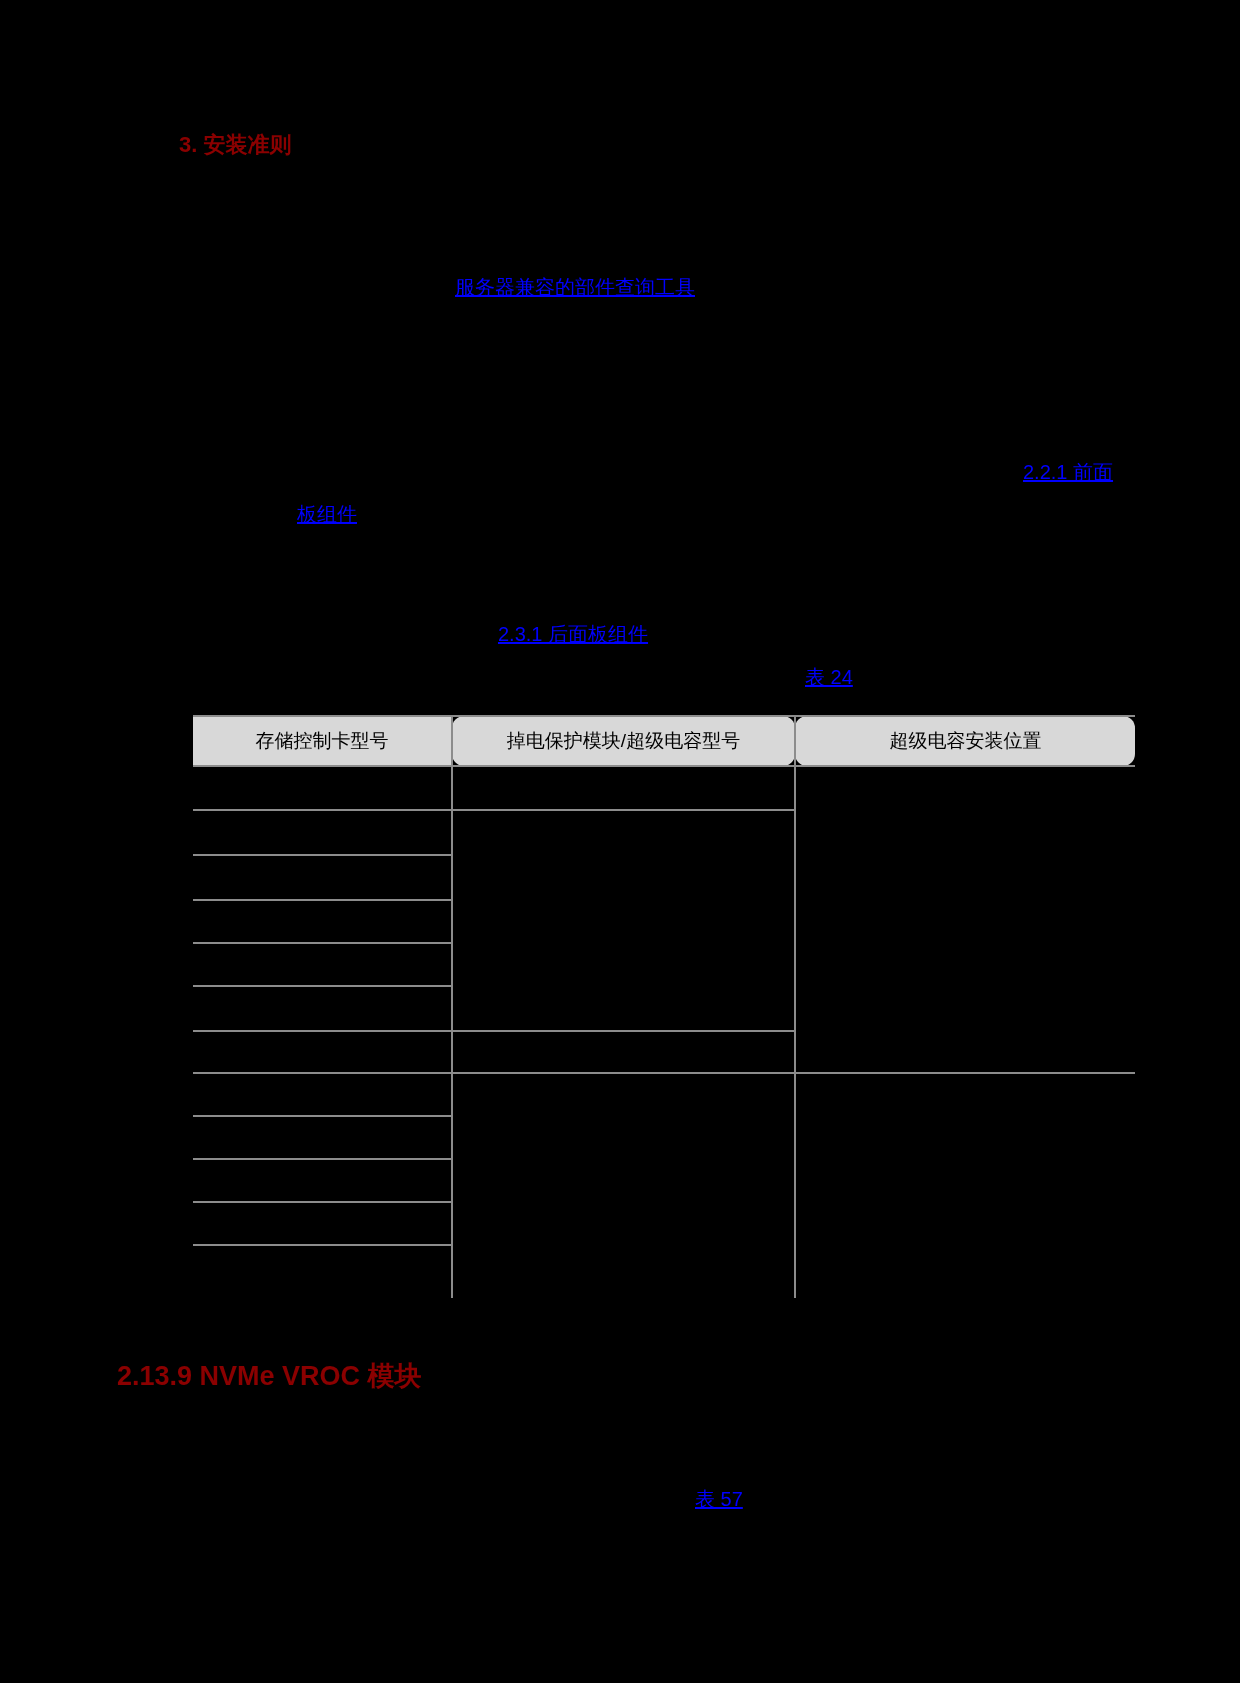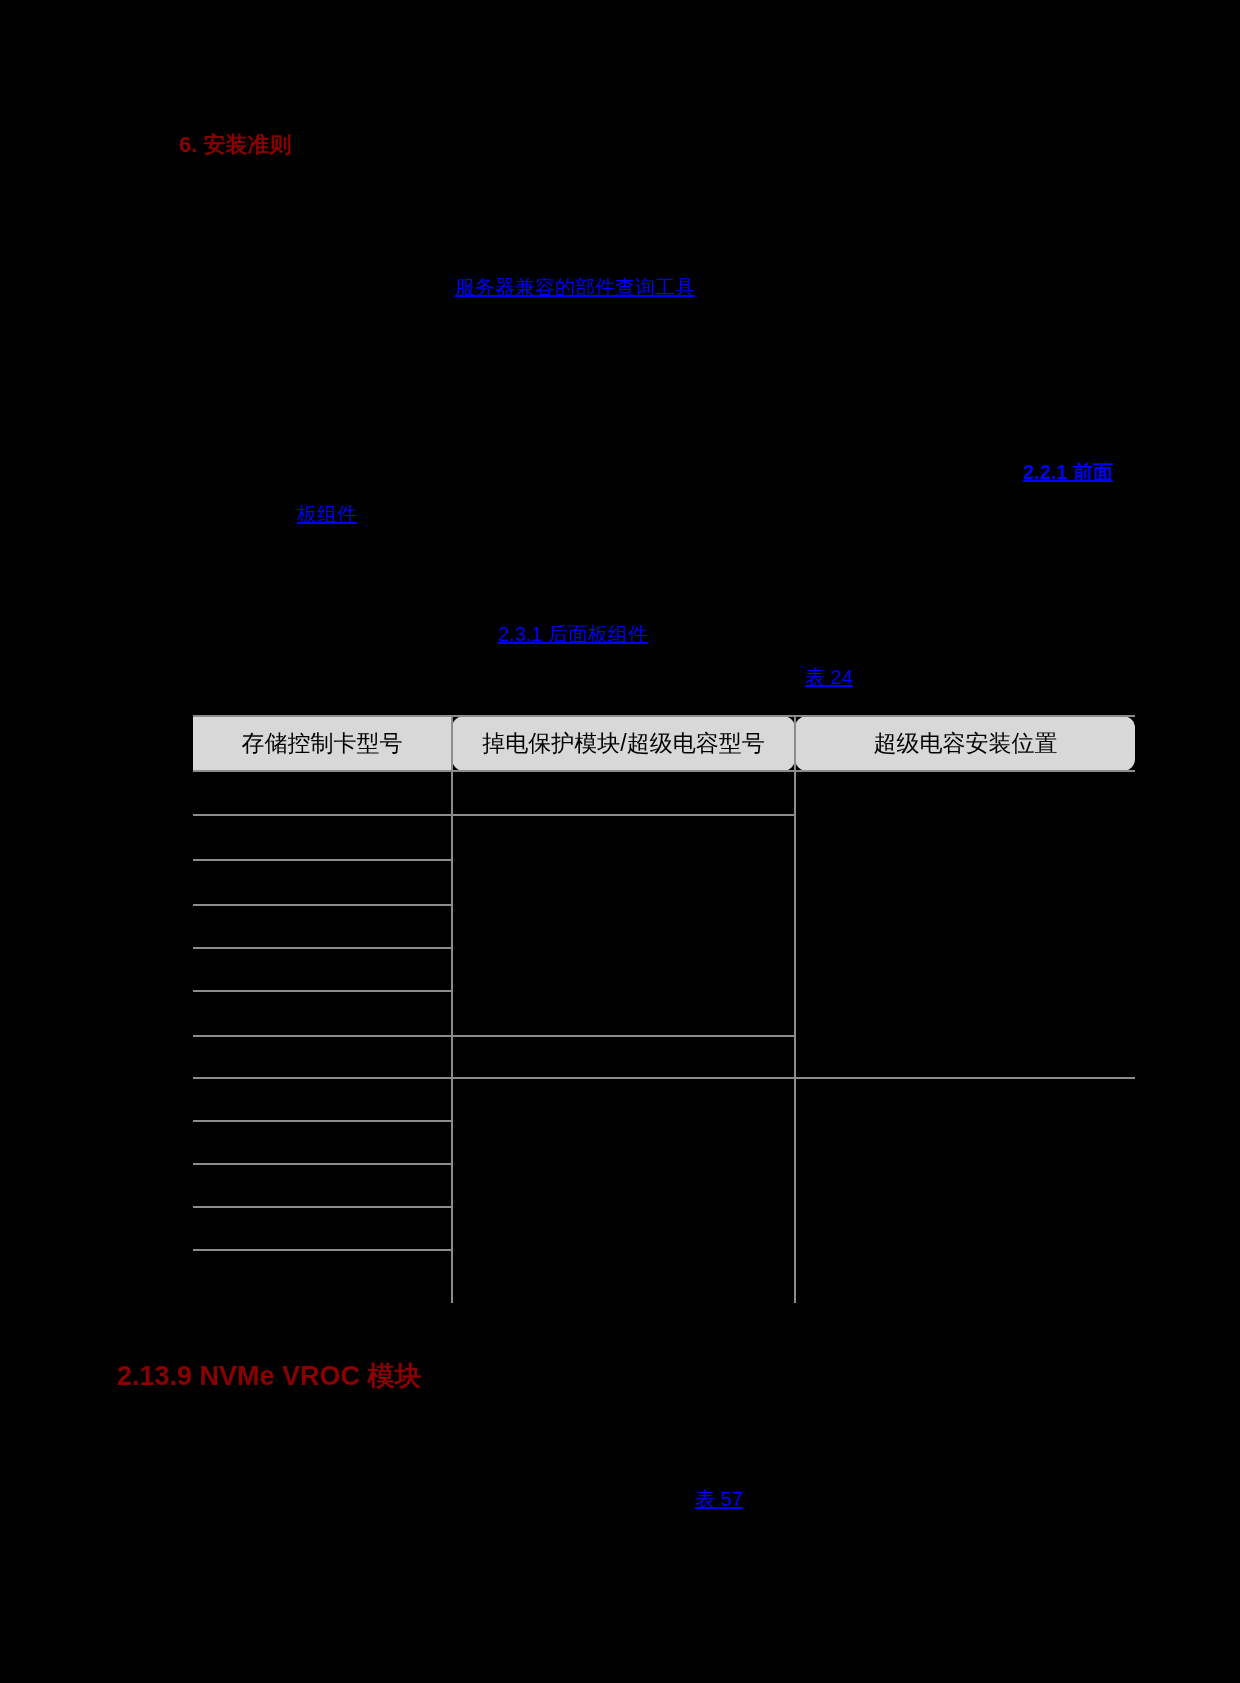--- a/index.html
+++ b/index.html
@@ -38,41 +38,41 @@
     position: absolute;
     left: 193px;
     top: 715px;
     width: 942px;
     border-collapse: collapse;
     table-layout: fixed;
   }
   table.grid th {
     background: var(--table-header-bg);
     color: #000;
-    font-size: 23px;
+    font-size: 19px;
     font-weight: normal;
     text-align: center;
     vertical-align: middle;
     border-top: 2px solid var(--grid);
     border-bottom: 2px solid var(--grid);
     padding: 11px;
   }
   table.grid th + th { border-left: 2px solid var(--grid); border-radius: 12px; }
   table.grid td { padding: 0; }
   td.vline { border-left: 2px solid var(--grid); }
   td.bb { border-bottom: 2px solid var(--grid); }
 </style>
 </head>
 <body>
 
-<div class="abs heading h-small" style="left:179px; top:132px;">6. 安装准则</div>
+<div class="abs heading h-small" style="left:179px; top:132px;">3. 安装准则</div>
 
 <a class="abs doclink" style="left:455px; top:245px;">服务器兼容的部件查询工具</a>
 
-<a class="abs doclink" style="left:1023px; top:430px;font-weight:bold;">2.2.1 前面</a>
+<a class="abs doclink" style="left:1023px; top:430px;">2.2.1 前面</a>
 
 <a class="abs doclink" style="left:297px; top:472px;text-decoration:underline;">板组件</a>
 
 <a class="abs doclink" style="left:498px; top:592px;text-align:right;">2.3.1 后面板组件</a>
 
 <a class="abs doclink" style="left:805px; top:635px;">表 24</a>
 
 <table class="grid">
   <colgroup>
     <col style="width:259px">

